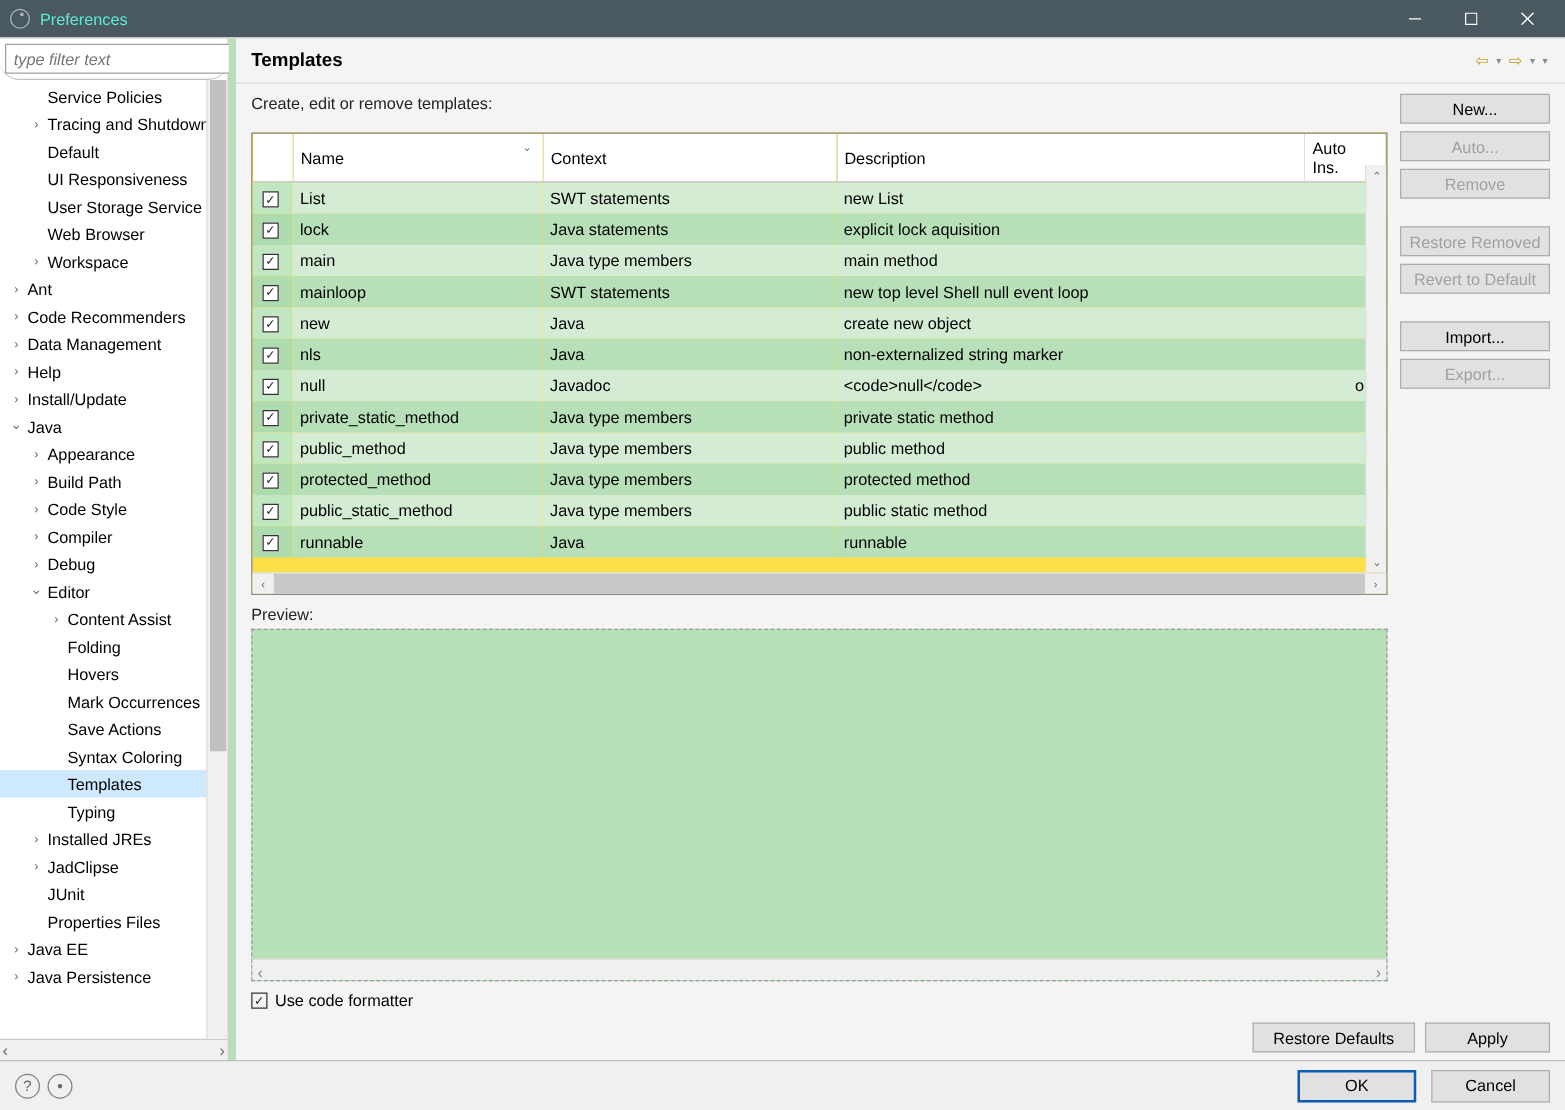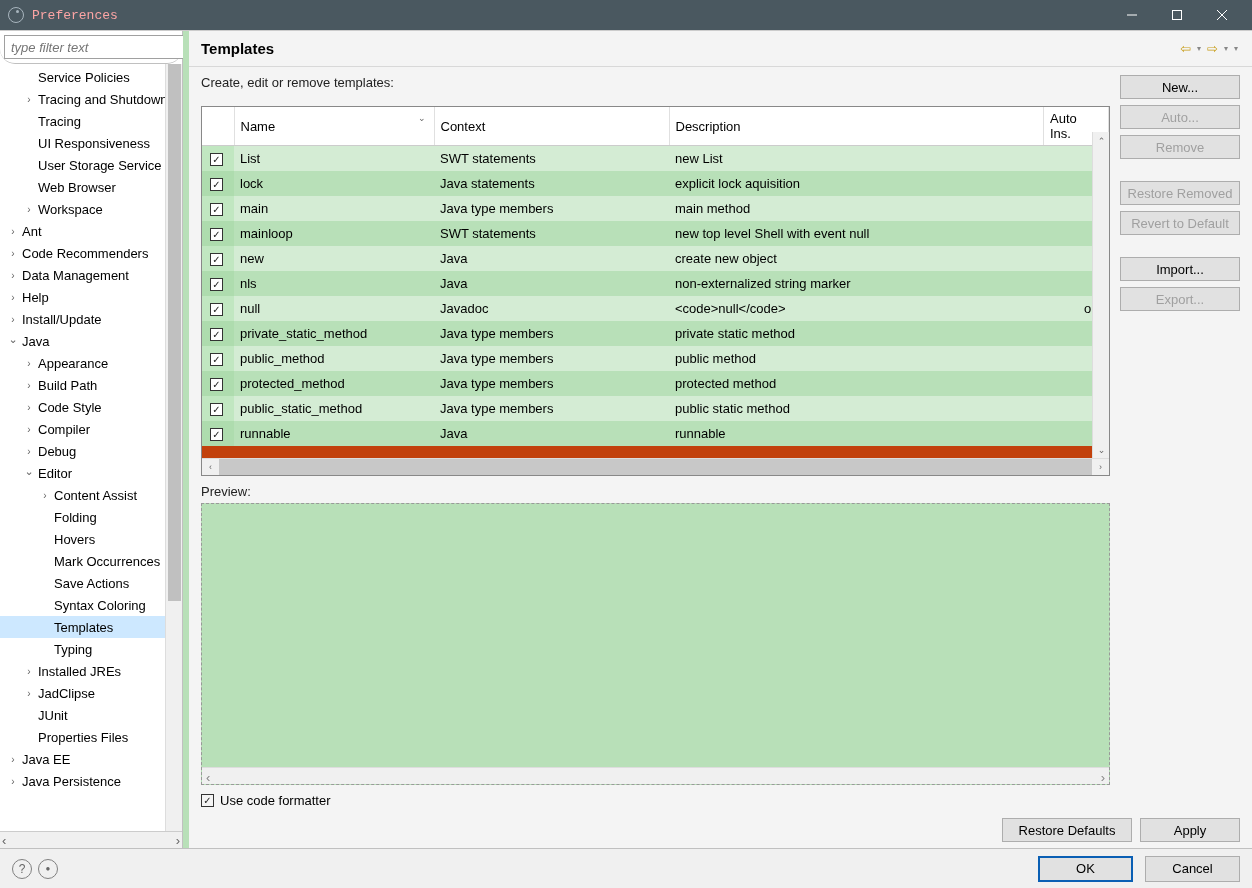--- a/index.html
+++ b/index.html
@@ -2,21 +2,21 @@
 <html><head>
 <meta charset="utf-8">
 <style>
 * { box-sizing: border-box; margin: 0; padding: 0; font-family: "Segoe UI", Tahoma, sans-serif; font-size: 13px; }
 body { background: #f0f0f0; width: 1252px; height: 888px; overflow: hidden; display: flex; flex-direction: column; }
 
 
 .titlebar { background: #4a5860; color: #fff; height: 30px; display: flex; align-items: center; padding: 0 8px; }
 .titlebar .app-icon { width: 16px; height: 16px; border-radius: 50%; border: 1.5px solid #a8b5be; margin-right: 8px; position: relative; }
 .titlebar .app-icon::before { content:""; position:absolute; top:2px; left:7px; width:3px; height:3px; background:#a8b5be; border-radius:50%; }
-.titlebar .title { flex: 1; color: #fca5a5; font-family: Liberation Mono, monospace; }
+.titlebar .title { flex: 1; color: #5eead4; }
 .titlebar .win-controls { display: flex; }
 .titlebar .win-btn { width: 45px; height: 30px; display: flex; align-items: center; justify-content: center; color: #fff; }
 .titlebar .win-btn svg { width: 10px; height: 10px; stroke: #fff; fill: none; stroke-width: 1; }
 
 
 .content { flex: 1; display: flex; background: #e8f3e8; border-top: 1px solid #ccc; min-height: 0; }
 
 
 .sidebar { width: 183px; background: #fff; display: flex; flex-direction: column; border-right: 1px solid #c0c0c0; }
 .filter-row { display: flex; border-bottom: 1px solid #c0c0c0; border-radius: 15px; }
@@ -49,21 +49,21 @@
 .nav-arrows span { padding:0 2px; }
 .nav-arrows .grey-dd { color:#888; font-size:8px; }
 
 .main-body { padding:8px 12px 4px 12px; display:flex; gap:10px; flex:1; min-height:0; flex-direction:column; }
 .body-row { display:flex; gap:10px; flex:1; min-height:0; }
 .left-col { flex:1; display:flex; flex-direction:column; min-height:0; }
 .right-col { width:120px; display:flex; flex-direction:column; gap:6px; }
 .caption { color:#222; margin-bottom:16px; }
 
 
-.table-wrap { border:1px solid #888; background:#c2410c; display:flex; flex-direction:column; min-height:0; height:370px; }
+.table-wrap { border:1px solid #888; background:#fde047; display:flex; flex-direction:column; min-height:0; height:370px; }
 .table-scroll { flex:1; overflow:hidden; position: relative; }
 .templates-table { width:100%; border-collapse:collapse; table-layout:fixed; }
 .templates-table th { text-align:left; font-weight:400; background:#fff; border-right:1px solid #e0e0e0; border-bottom:1px solid #ccc; padding:4px 6px; height:24px; position:relative; }
 .templates-table th .sort { font-size:9px; color:#666; position:absolute; right:8px; top:6px; }
 .templates-table td { padding:2px 6px; height:25px; border-right:0; }
 .templates-table .col-chk { width:32px; padding-left:8px; }
 .templates-table .chk { width:13px; height:13px; border:1px solid #333; display:inline-flex; align-items:center; justify-content:center; font-size:10px; background:#fff; color:#222; }
 .templates-table .chk.checked::before { content:"✓"; }
 .templates-table tbody tr:nth-child(odd) td { background:#d4ecd4; }
 .templates-table tbody tr:nth-child(odd) td.col-chk { background:#c1e7c1; }
@@ -145,21 +145,21 @@
           <div class="tree-item indent-1">
             <span class="expander none"></span>
             <span class="lbl">Service Policies</span>
           </div>
           <div class="tree-item indent-1">
             <span class="expander collapsed"></span>
             <span class="lbl">Tracing and Shutdown</span>
           </div>
           <div class="tree-item indent-1">
             <span class="expander none"></span>
-            <span class="lbl">Tracing</span>
+            <span class="lbl">Default</span>
           </div>
           <div class="tree-item indent-1">
             <span class="expander none"></span>
             <span class="lbl">UI Responsiveness</span>
           </div>
           <div class="tree-item indent-1">
             <span class="expander none"></span>
             <span class="lbl">User Storage Service</span>
           </div>
           <div class="tree-item indent-1">
@@ -335,21 +335,21 @@
                       <td class="col-chk"><span class="chk checked"></span></td>
                       <td class="col-name">main</td>
                       <td class="col-context">Java type members</td>
                       <td>main method</td>
                       <td class="col-auto"></td>
                     </tr>
                     <tr>
                       <td class="col-chk"><span class="chk checked"></span></td>
                       <td class="col-name">mainloop</td>
                       <td class="col-context">SWT statements</td>
-                      <td>new top level Shell with event null</td>
+                      <td>new top level Shell null event loop</td>
                       <td class="col-auto"></td>
                     </tr>
                     <tr>
                       <td class="col-chk"><span class="chk checked"></span></td>
                       <td class="col-name">new</td>
                       <td class="col-context">Java</td>
                       <td>create new object</td>
                       <td class="col-auto"></td>
                     </tr>
                     <tr>

